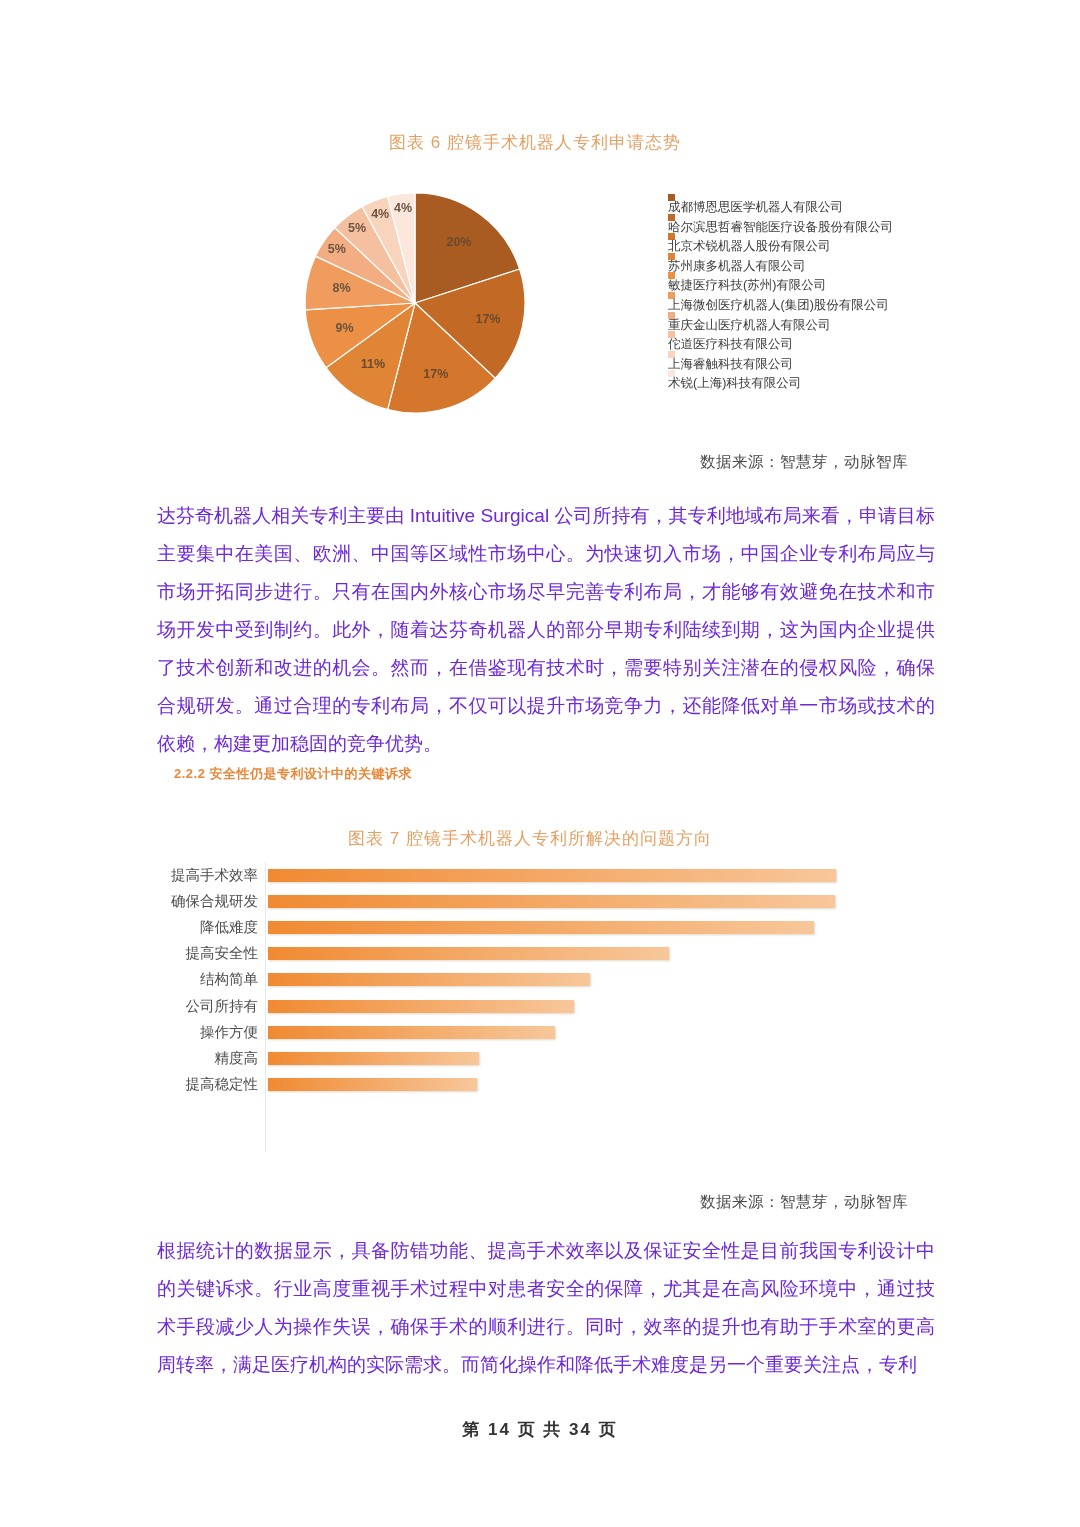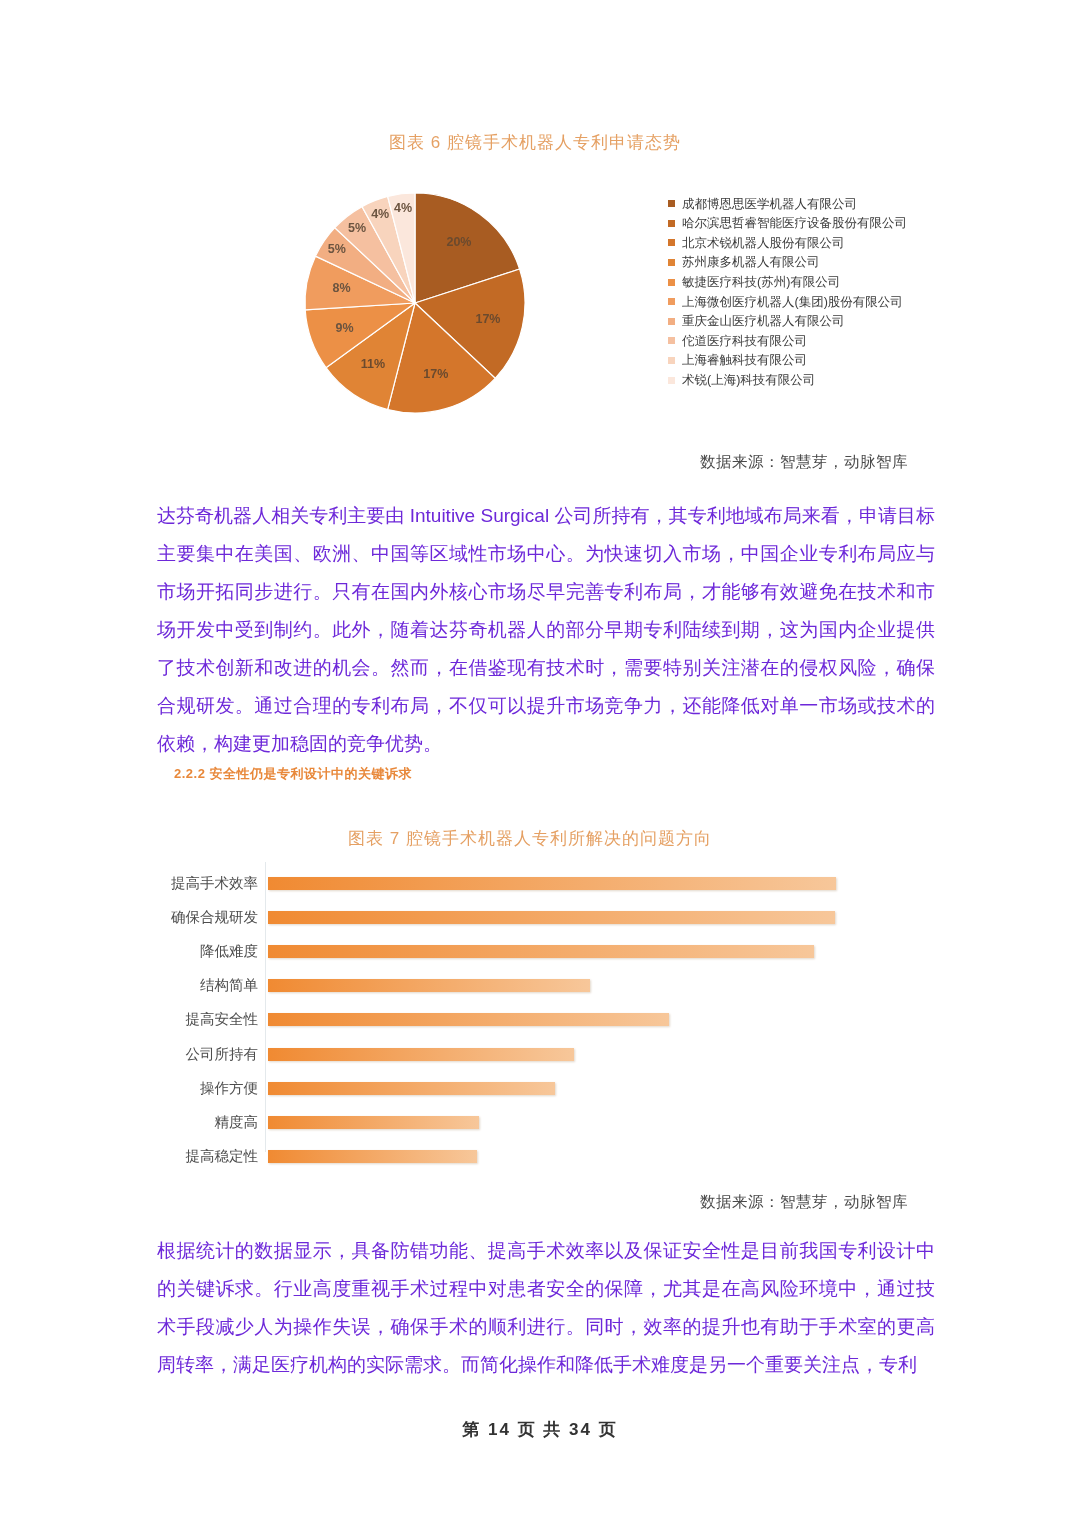--- a/index.html
+++ b/index.html
@@ -46,22 +46,22 @@
     top: 18px;
   }
   #pie-legend {
     position: absolute;
     left: 518px;
     top: 24px;
     width: 275px;
   }
   .legend-row {
     display: flex;
-    align-items: center;
     height: 19.6px;
+    flex-direction: column;
   }
   .legend-swatch {
     width: 7px;
     height: 7px;
     margin-right: 7px;
     flex: 0 0 auto;
   }
   .legend-label {
     font-size: 12.5px;
     color: #3b3b3b;
@@ -112,21 +112,20 @@
     left: 150px;
     top: 862px;
     width: 790px;
     height: 290px;
   }
   .bar-row {
     position: relative;
     height: 26.2px;
     display: flex;
     align-items: center;
-    margin-top: 8px;
   }
   .bar-label {
     width: 108px;
     text-align: right;
     padding-right: 10px;
     font-size: 14.5px;
     color: #4d4d4d;
     white-space: nowrap;
     flex: 0 0 auto;
   }
@@ -266,29 +265,29 @@
             <div class="bar-fill" style="width: 84.331%; background: linear-gradient(to right, rgb(240, 138, 50), rgb(247, 199, 154));"></div>
           </div>
         </div>
         <div class="bar-row">
           <div class="bar-label">降低难度</div>
           <div class="bar-track">
             <div class="bar-fill" style="width: 81.289%; background: linear-gradient(to right, rgb(240, 138, 50), rgb(247, 199, 154));"></div>
           </div>
         </div>
         <div class="bar-row">
+          <div class="bar-label">提高安全性</div>
+          <div class="bar-track">
+            <div class="bar-fill" style="width: 59.657%; background: linear-gradient(to right, rgb(240, 138, 50), rgb(247, 199, 154));"></div>
+          </div>
+        </div>
+        <div class="bar-row">
           <div class="bar-label">结构简单</div>
           <div class="bar-track">
             <div class="bar-fill" style="width: 47.9115%; background: linear-gradient(to right, rgb(240, 138, 50), rgb(247, 199, 154));"></div>
-          </div>
-        </div>
-        <div class="bar-row">
-          <div class="bar-label">提高安全性</div>
-          <div class="bar-track">
-            <div class="bar-fill" style="width: 59.657%; background: linear-gradient(to right, rgb(240, 138, 50), rgb(247, 199, 154));"></div>
           </div>
         </div>
         <div class="bar-row">
           <div class="bar-label">公司所持有</div>
           <div class="bar-track">
             <div class="bar-fill" style="width: 45.5455%; background: linear-gradient(to right, rgb(240, 138, 50), rgb(247, 199, 154));"></div>
           </div>
         </div>
         <div class="bar-row">
           <div class="bar-label">操作方便</div>

